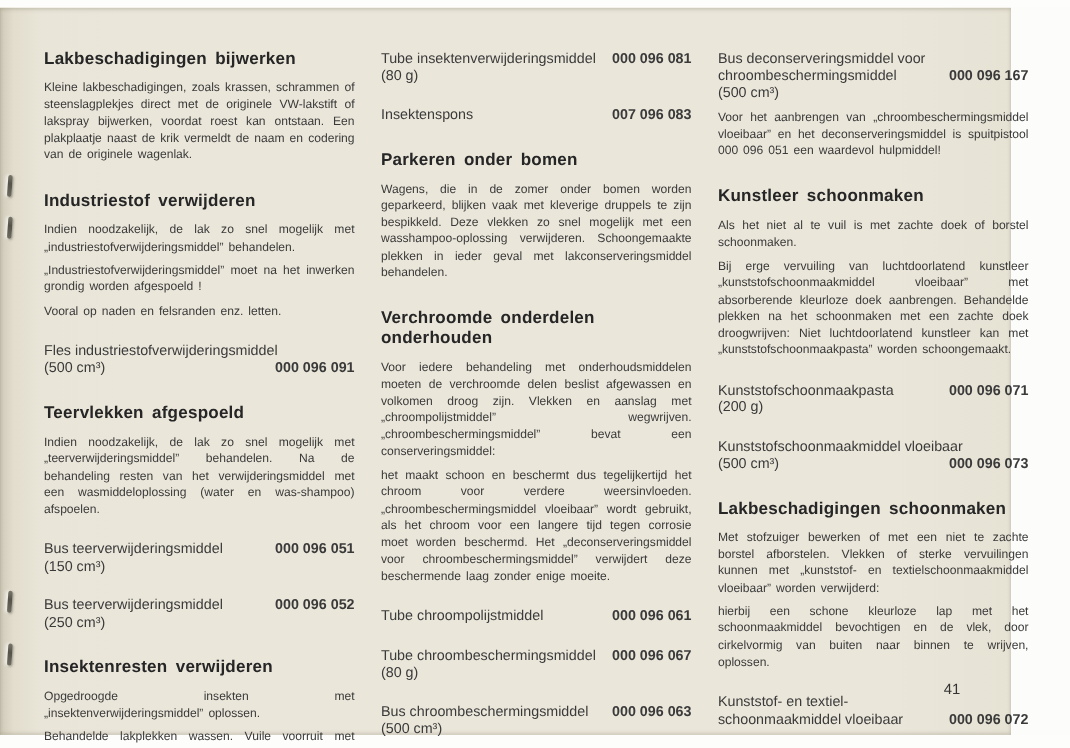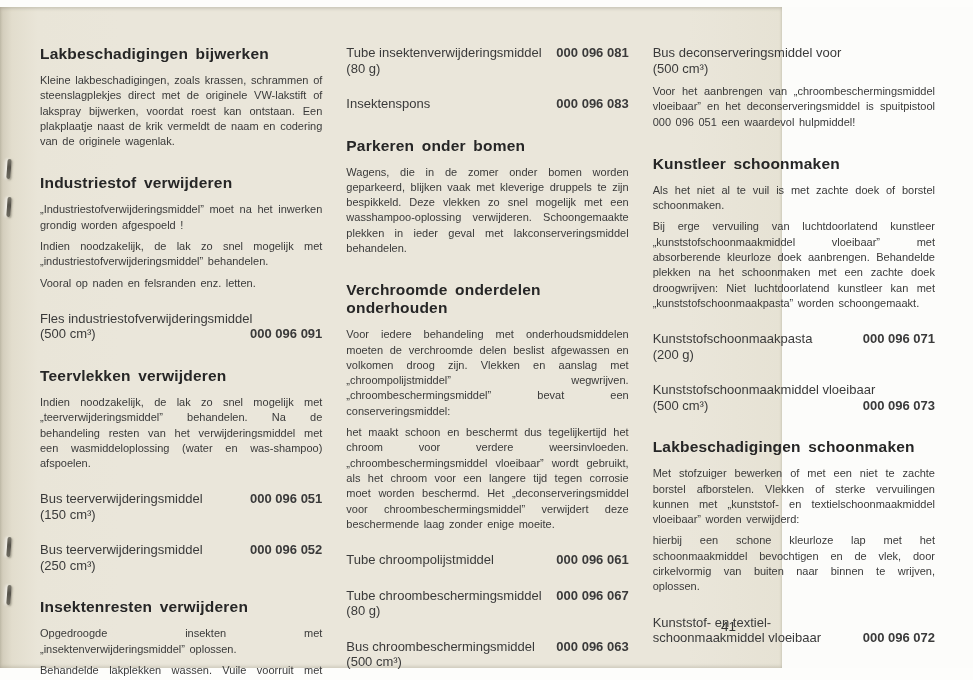--- a/index.html
+++ b/index.html
@@ -3,21 +3,21 @@
 <meta charset="utf-8">
 <style>
   html, body { margin:0; padding:0; }
   body {
     width:973px; height:680px;
     background:#fcfcfa;
     font-family:"Liberation Sans", sans-serif;
     position:relative; overflow:hidden;
   }
   .page {
-    position:absolute; left:0; top:7px; width:782px; height:661px;
+    position:absolute; left:0; top:7px; width:919px; height:661px;
     background:
       linear-gradient(90deg, #cfc9b8 0px, #e2ddcd 12px, #e9e5d8 38px, #eae6da 120px, #eae6da 88%, #e6e2d4 100%),
       #eae6da;
     box-shadow: inset 0 2px 3px rgba(120,115,95,.25), inset 0 -2px 3px rgba(120,115,95,.2);
   }
   .columns {
     position:absolute; left:40px; top:38px; width:895px;
     display:flex; gap:24px;
   }
   .column { flex:1; min-width:0; }
@@ -63,33 +63,33 @@
   <div class="staple-mark" style="left:7px; top:152px;"></div>
   <div class="staple-mark" style="left:7px; top:190px;"></div>
   <div class="staple-mark" style="left:7px; top:530px;"></div>
   <div class="staple-mark" style="left:7px; top:578px;"></div>
 
   <div class="columns" id="columns">
       <div class="column">
         <h2 class="section-heading">Lakbeschadigingen bijwerken</h2>
         <p class="body">Kleine lakbeschadigingen, zoals krassen, schrammen of steenslagplekjes direct met de originele VW-lakstift of lakspray bijwerken, voordat roest kan ontstaan. Een plakplaatje naast de krik vermeldt de naam en codering van de originele wagenlak.</p>
         <h2 class="section-heading">Industriestof verwijderen</h2>
+        <p class="body">Indien noodzakelijk, de lak zo snel mogelijk met „industriestofverwijderingsmiddel” behandelen.</p>
         <p class="body">„Industriestofverwijderingsmiddel” moet na het inwerken grondig worden afgespoeld !</p>
-        <p class="body">Indien noodzakelijk, de lak zo snel mogelijk met „industriestofverwijderingsmiddel” behandelen.</p>
         <p class="body">Vooral op naden en felsranden enz. letten.</p>
         <div class="product">
           <div class="prow">
             <span class="pl">Fles industriestofverwijderingsmiddel</span>
           </div>
           <div class="prow">
             <span class="pl">(500 cm³)</span>
             <span class="pr">000 096 091</span>
           </div>
         </div>
-        <h2 class="section-heading">Teervlekken verwijderen</h2>
+        <h2 class="section-heading">Teervlekken afgespoeld</h2>
         <p class="body">Indien noodzakelijk, de lak zo snel mogelijk met „teerverwijderingsmiddel” behandelen. Na de behandeling resten van het verwijderingsmiddel met een wasmiddeloplossing (water en was-shampoo) afspoelen.</p>
         <div class="product">
           <div class="prow">
             <span class="pl">Bus teerverwijderingsmiddel</span>
             <span class="pr">000 096 051</span>
           </div>
           <div class="prow">
             <span class="pl">(150 cm³)</span>
           </div>
         </div>
@@ -112,21 +112,21 @@
             <span class="pl">Tube insektenverwijderingsmiddel</span>
             <span class="pr">000 096 081</span>
           </div>
           <div class="prow">
             <span class="pl">(80 g)</span>
           </div>
         </div>
         <div class="product">
           <div class="prow">
             <span class="pl">Insektenspons</span>
-            <span class="pr">000 096 083</span>
+            <span class="pr">007 096 083</span>
           </div>
         </div>
         <h2 class="section-heading">Parkeren onder bomen</h2>
         <p class="body">Wagens, die in de zomer onder bomen worden geparkeerd, blijken vaak met kleverige druppels te zijn bespikkeld. Deze vlekken zo snel mogelijk met een wasshampoo-oplossing verwijderen. Schoongemaakte plekken in ieder geval met lakconserveringsmiddel behandelen.</p>
         <h2 class="section-heading">Verchroomde onderdelen onderhouden</h2>
         <p class="body">Voor iedere behandeling met onderhoudsmiddelen moeten de verchroomde delen beslist afgewassen en volkomen droog zijn. Vlekken en aanslag met „chroompolijstmiddel” wegwrijven. „chroombeschermingsmiddel” bevat een conserveringsmiddel:</p>
         <p class="body">het maakt schoon en beschermt dus tegelijkertijd het chroom voor verdere weersinvloeden. „chroombeschermingsmiddel vloeibaar” wordt gebruikt, als het chroom voor een langere tijd tegen corrosie moet worden beschermd. Het „deconserveringsmiddel voor chroombeschermingsmiddel” verwijdert deze beschermende laag zonder enige moeite.</p>
         <div class="product">
           <div class="prow">
             <span class="pl">Tube chroompolijstmiddel</span>
@@ -151,20 +151,24 @@
             <span class="pl">(500 cm³)</span>
           </div>
         </div>
       </div>
       <div class="column">
         <div class="product">
           <div class="prow">
             <span class="pl">Bus deconserveringsmiddel voor</span>
           </div>
           <div class="prow">
+            <span class="pl">chroombeschermingsmiddel</span>
+            <span class="pr">000 096 167</span>
+          </div>
+          <div class="prow">
             <span class="pl">(500 cm³)</span>
           </div>
         </div>
         <p class="body">Voor het aanbrengen van „chroombeschermingsmiddel vloeibaar” en het deconserveringsmiddel is spuitpistool 000 096 051 een waardevol hulpmiddel!</p>
         <h2 class="section-heading">Kunstleer schoonmaken</h2>
         <p class="body">Als het niet al te vuil is met zachte doek of borstel schoonmaken.</p>
         <p class="body">Bij erge vervuiling van luchtdoorlatend kunstleer „kunststofschoonmaakmiddel vloeibaar” met absorberende kleurloze doek aanbrengen. Behandelde plekken na het schoonmaken met een zachte doek droogwrijven: Niet luchtdoorlatend kunstleer kan met „kunststofschoonmaakpasta” worden schoongemaakt.</p>
         <div class="product">
           <div class="prow">
             <span class="pl">Kunststofschoonmaakpasta</span>

